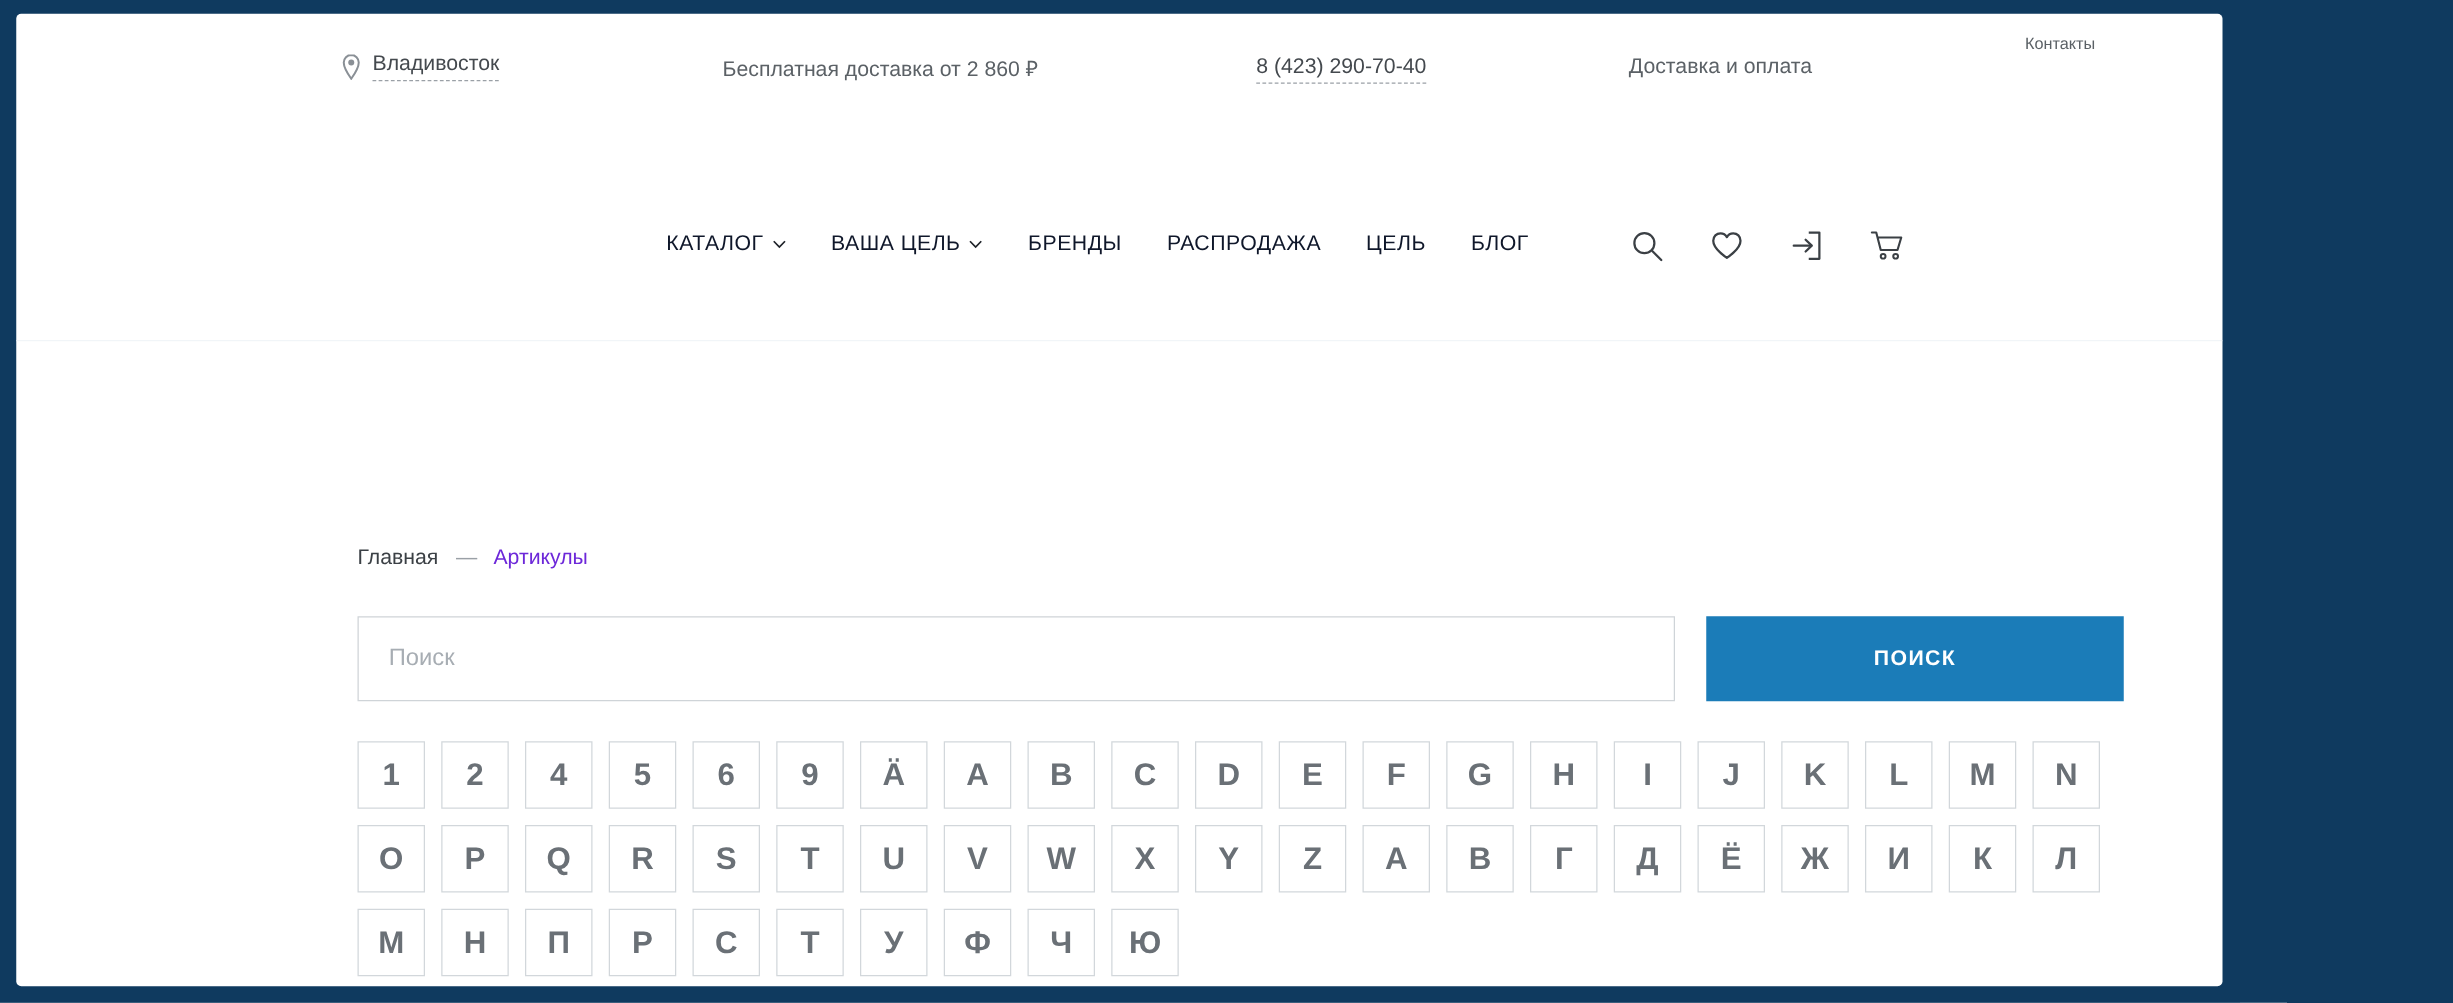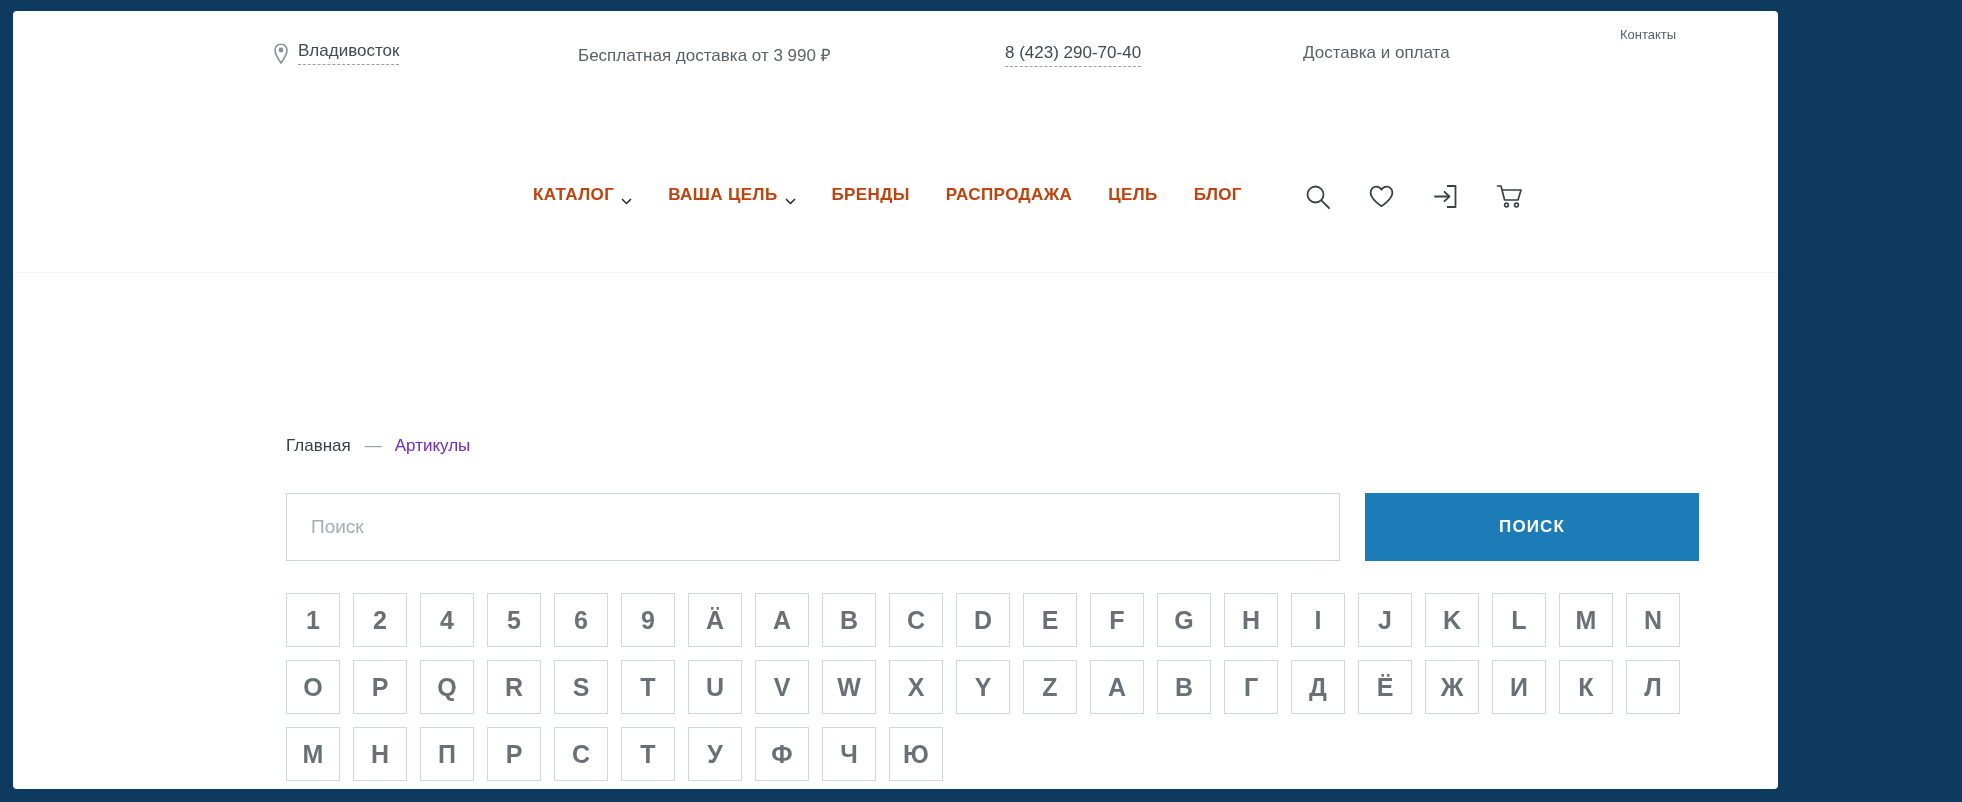--- a/index.html
+++ b/index.html
@@ -111,26 +111,26 @@
   .mainnav {
     position: absolute;
     left: 520px;
     top: 110px;
     display: flex;
     align-items: center;
     gap: 36px;
   }
   .nav-item {
     display: flex;
-    align-items: flex-end;
+    align-items: center;
     gap: 7px;
     font-size: 17px;
-    font-weight: bold;
+    font-weight: normal;
     letter-spacing: 0.4px;
-    color: #c2410c;
+    color: #0f172a;
     white-space: nowrap;
     cursor: pointer;
     text-decoration: none;
   }
   .chev { display: block; width: 11px; height: 7px; }
 
   .headicons {
     position: absolute;
     right: 255px;
     top: 108px;
@@ -241,21 +241,21 @@
       <div class="tb-geo">
         <span>
           <svg class="pin-icon" viewBox="0 0 16 21" fill="none">
             <path d="M8 1C4.7 1 2 3.7 2 7c0 4.6 6 13 6 13s6-8.4 6-13c0-3.3-2.7-6-6-6z" stroke="#8a9096" stroke-width="1.6" fill="none"></path>
             <circle cx="8" cy="7" r="2.4" fill="#8a9096"></circle>
           </svg>
         </span>
         <span class="tb-geo-label">Владивосток</span>
       </div>
 
-      <div class="tb-free">Бесплатная доставка от 3 990 ₽</div>
+      <div class="tb-free">Бесплатная доставка от 2 860 ₽</div>
 
       <div class="tb-phone">8 (423) 290-70-40</div>
 
       <a class="tb-link1">Доставка и оплата</a>
 
       <a class="tb-link2">Контакты</a>
     </div>
 
     <div class="header">
 

